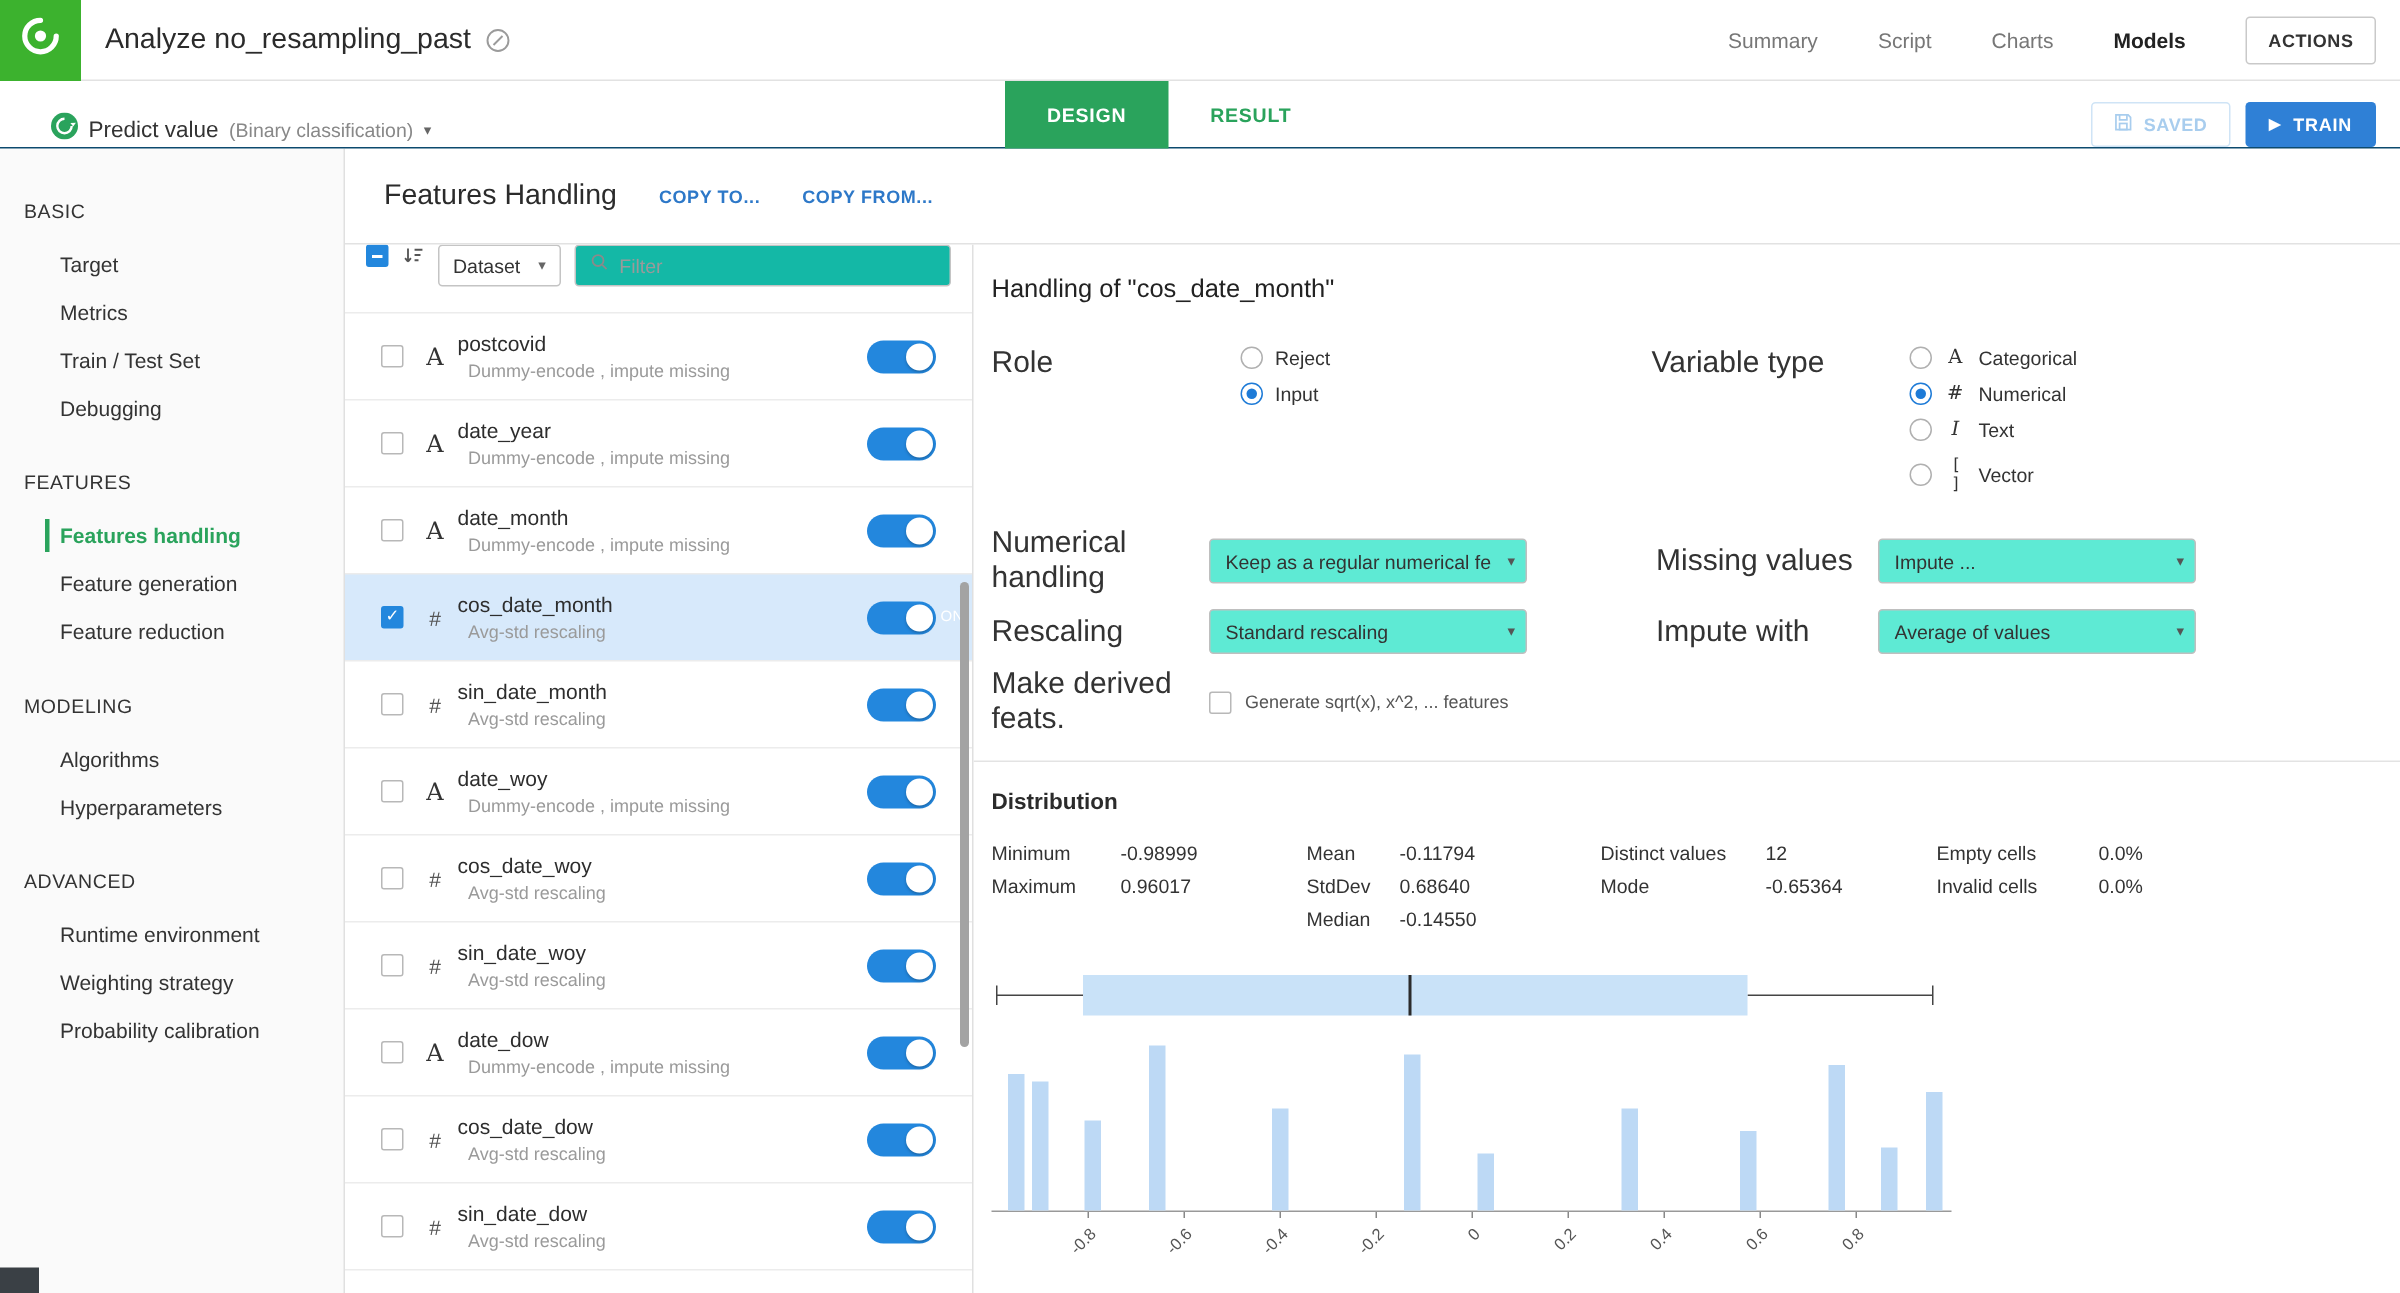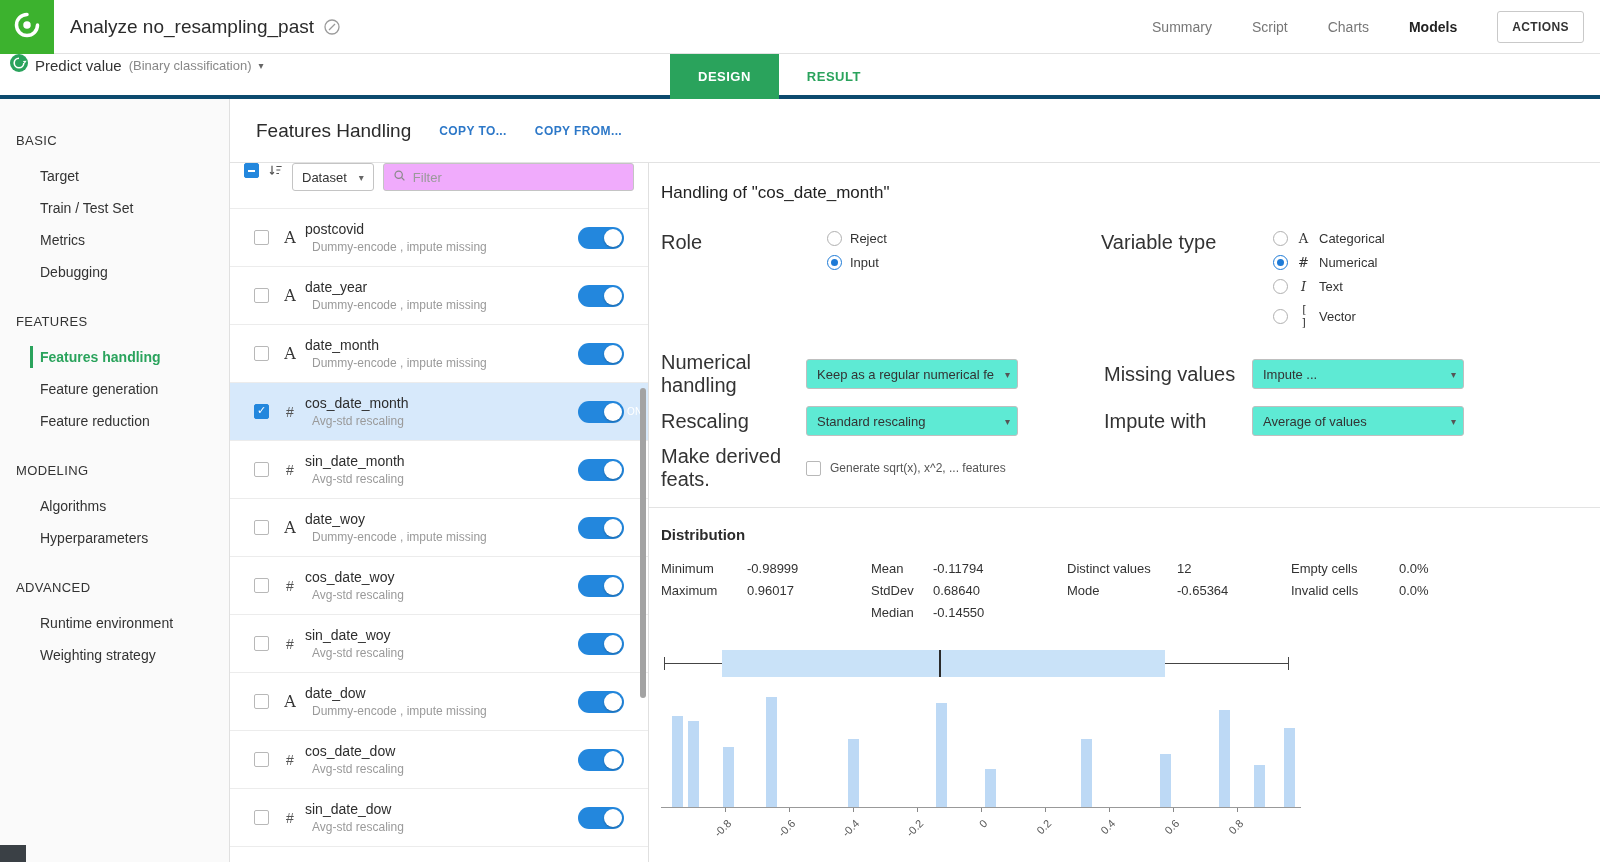--- a/index.html
+++ b/index.html
@@ -10,21 +10,21 @@
   .top-bar { height: 54px; display: flex; align-items: center; border-bottom: 1px solid #e2e2e2; background: #fff; }
   .logo { width: 54px; height: 54px; background: #3CB22E; display: flex; align-items: center; justify-content: center; flex: none; cursor: pointer; }
   .page-title { font-size: 19px; color: #2b2b2b; font-weight: 400; margin-left: 16px; }
   .title-edit { margin-left: 10px; display: flex; align-items: center; cursor: pointer; }
   .top-nav { margin-left: auto; display: flex; align-items: center; }
   .top-nav .nav-item { font-size: 14px; color: #777; margin-right: 40px; cursor: pointer; }
   .top-nav .nav-item.active { color: #222; font-weight: bold; }
   .actions-btn { border: 1px solid #c9c9c9; border-radius: 3px; background: #fff; color: #333; font-size: 12px; font-weight: bold; letter-spacing: .4px; padding: 8px 14px; margin-right: 16px; cursor: pointer; font-family: inherit; }
 
   
-  .model-bar { height: 45px; border-bottom: 4px solid #0c4a6e; display: flex; align-items: flex-start; position: relative; background: #fff; }
+  .model-bar { height: 45px; border-bottom: 1px solid #0c4a6e; display: flex; align-items: flex-end; position: relative; background: #fff; padding-left: 24px; }
   .task { display: flex; align-items: center; margin-left: 10px; gap: 7px; }
   .task-name { font-size: 15px; color: #333; font-weight: 500; }
   .task-type { font-size: 13px; color: #888; }
   .caret { color: #666; font-size: 10px; }
   .center-tabs { position: absolute; left: 670px; top: 0; height: 45px; display: flex; }
   .mtab { height: 45px; display: flex; align-items: center; padding: 0 28px; font-size: 13px; font-weight: bold; letter-spacing: .5px; cursor: pointer; }
   .mtab.design { background: #2AA35C; color: #fff; }
   .mtab.result { color: #2AA35C; }
   .right-buttons { margin-left: auto; display: flex; align-items: center; gap: 10px; margin-right: 16px; }
   .saved-btn { height: 30px; border: 1px solid #cfe4f6; border-radius: 3px; background: #fff; color: #A8CDEE; font-size: 12px; font-weight: bold; letter-spacing: .4px; padding: 0 14px; display: flex; align-items: center; gap: 7px; font-family: inherit; }
@@ -49,21 +49,21 @@
   
   .feature-list { width: 419px; flex: none; border-right: 1px solid #e0e0e0; position: relative; overflow: hidden; }
   .list-toolbar { height: 45px; display: flex; align-items: flex-start; padding: 0 14px; gap: 9px; }
   .cb { width: 15px; height: 15px; border: 1px solid #b8b8b8; border-radius: 2px; background: #fff; flex: none; position: relative; cursor: pointer; }
   .cb.indet { background: #2387DD; border-color: #2387DD; }
   .cb.indet::after { content: ""; position: absolute; left: 3px; top: 5.5px; width: 7px; height: 2px; background: #fff; }
   .cb.checked { background: #2387DD; border-color: #2387DD; }
   .cb.checked::after { content: "\2713"; color: #fff; font-size: 11px; position: absolute; left: 2px; top: -1px; }
   .sort-btn { display: flex; align-items: center; cursor: pointer; }
   .dd { border: 1px solid #c4c4c4; border-radius: 3px; height: 28px; display: flex; align-items: center; padding: 0 9px; font-size: 13px; color: #333; gap: 12px; cursor: pointer; background: #fff; }
-  .filter { flex: 1; height: 28px; border: 1px solid #c4c4c4; border-radius: 3px; display: flex; align-items: center; padding: 0 9px; gap: 7px; background: #f0abfc; }
+  .filter { flex: 1; height: 28px; border: 1px solid #c4c4c4; border-radius: 3px; display: flex; align-items: center; padding: 0 9px; gap: 7px; background: #14b8a6; }
   .filter input { border: none; outline: none; flex: 1; font-size: 13px; color: #333; font-family: inherit; background: transparent; min-width: 0; }
   .filter input::placeholder { color: #9a9a9a; }
   .rows { }
   .feature-row { display: flex; align-items: center; height: 58px; padding: 0 24px 0 24px; border-top: 1px solid #ececec; cursor: pointer; }
   .feature-row.selected { background: #D7E9FB; }
   .ficon { width: 22px; margin: 0 4px 0 10px; text-align: center; font-size: 16px; color: #333; flex: none; }
   .ficon.icon-cat { font-family: "DejaVu Serif", serif; }
   .ficon.icon-num { font-size: 14px; color: #555; }
   .fmeta { flex: 1; min-width: 0; }
   .fname { font-size: 14px; color: #2d2d2d; white-space: nowrap; overflow: hidden; }
@@ -158,47 +158,64 @@
           </svg>
       </span>
       <span class="task-name">Predict value</span>
       <span class="task-type">(Binary classification)</span>
       <span class="caret">▾</span>
     </div>
     <div class="center-tabs">
       <div class="mtab design">DESIGN</div>
       <div class="mtab result">RESULT</div>
     </div>
+    <div class="right-buttons">
+      <button class="saved-btn">
+        <span>
+          <svg width="13" height="13" viewBox="0 0 16 16" fill="none" stroke="#A8CDEE" stroke-width="1.4">
+              <path d="M2 2h10l2 2v10H2z"></path>
+              <path d="M5 2v4h6V2"></path>
+              <rect x="5" y="9" width="6" height="5"></rect>
+            </svg>
+        </span>
+        <span>SAVED</span>
+      </button>
+      <button class="train-btn">
+        <span class="play-glyph">▶</span>
+        <span>TRAIN</span>
+      </button>
+    </div>
   </div>
 
   <div class="content">
 
     <aside class="sidebar">
       <div class="side-section">
         <div class="side-title">BASIC</div>
         <div class="side-item">Target</div>
+        <div class="side-item">Metrics</div>
         <div class="side-item">Train / Test Set</div>
-        <div class="side-item">Metrics</div>
         <div class="side-item">Debugging</div>
       </div>
       <div class="side-section">
         <div class="side-title">FEATURES</div>
         <div class="side-item active">Features handling</div>
         <div class="side-item">Feature generation</div>
         <div class="side-item">Feature reduction</div>
       </div>
       <div class="side-section">
         <div class="side-title">MODELING</div>
         <div class="side-item">Algorithms</div>
         <div class="side-item">Hyperparameters</div>
       </div>
       <div class="side-section">
         <div class="side-title">ADVANCED</div>
         <div class="side-item">Runtime environment</div>
         <div class="side-item">Weighting strategy</div>
+        <div class="side-item">Probability calibration</div>
       </div>
     </aside>
 
     <main class="main">
       <div class="panel-header">
         <h2 class="panel-title">Features Handling</h2>
         <a class="copy-link">COPY TO...</a>
         <a class="copy-link">COPY FROM...</a>
       </div>
 

